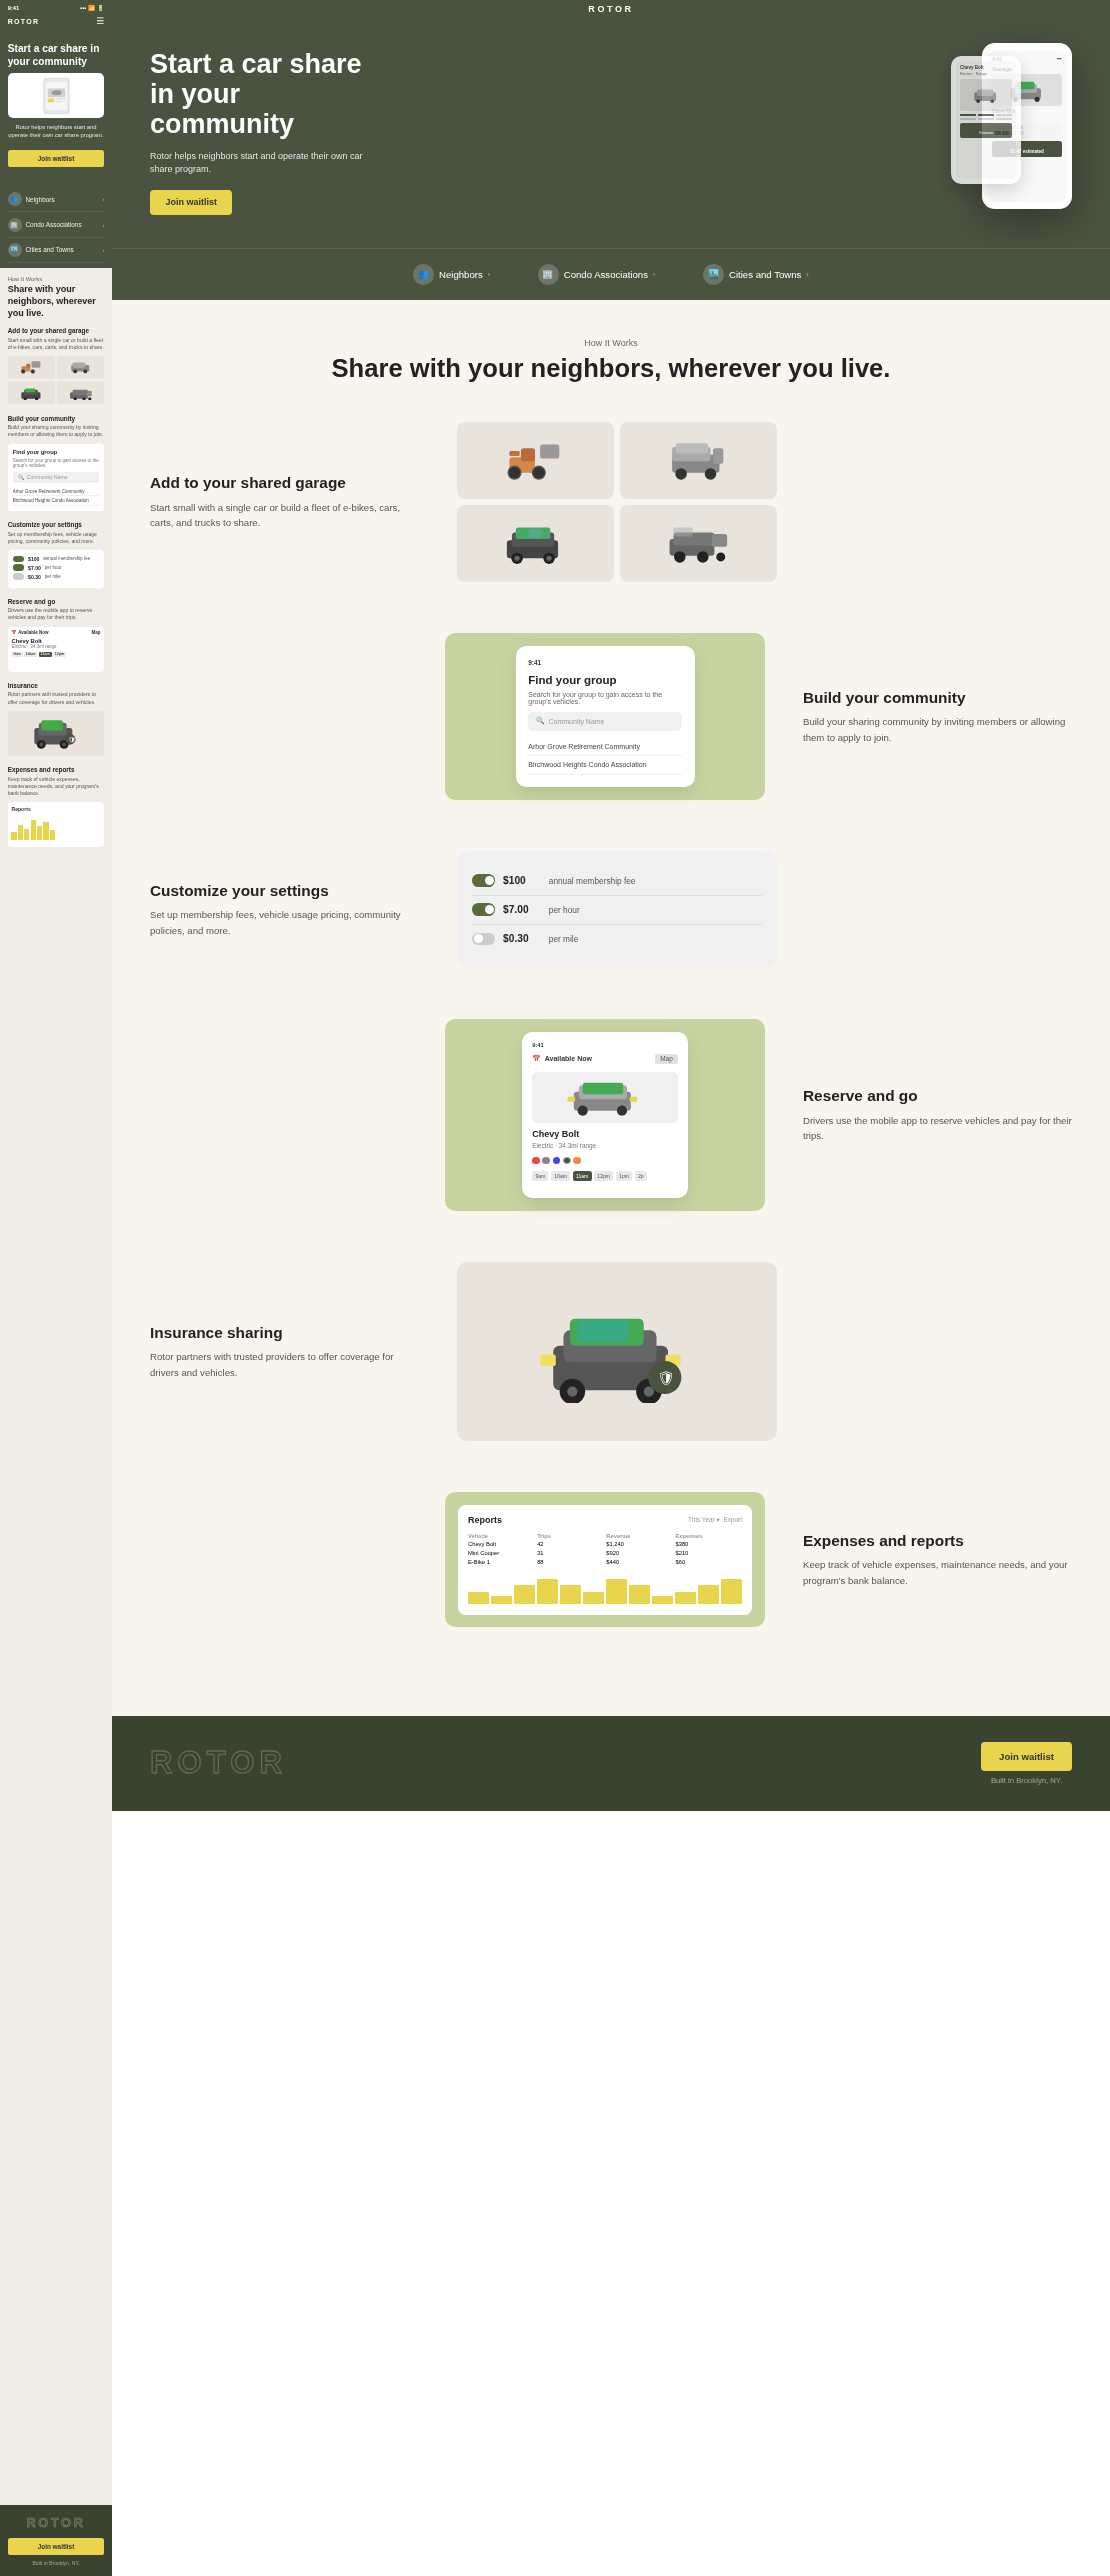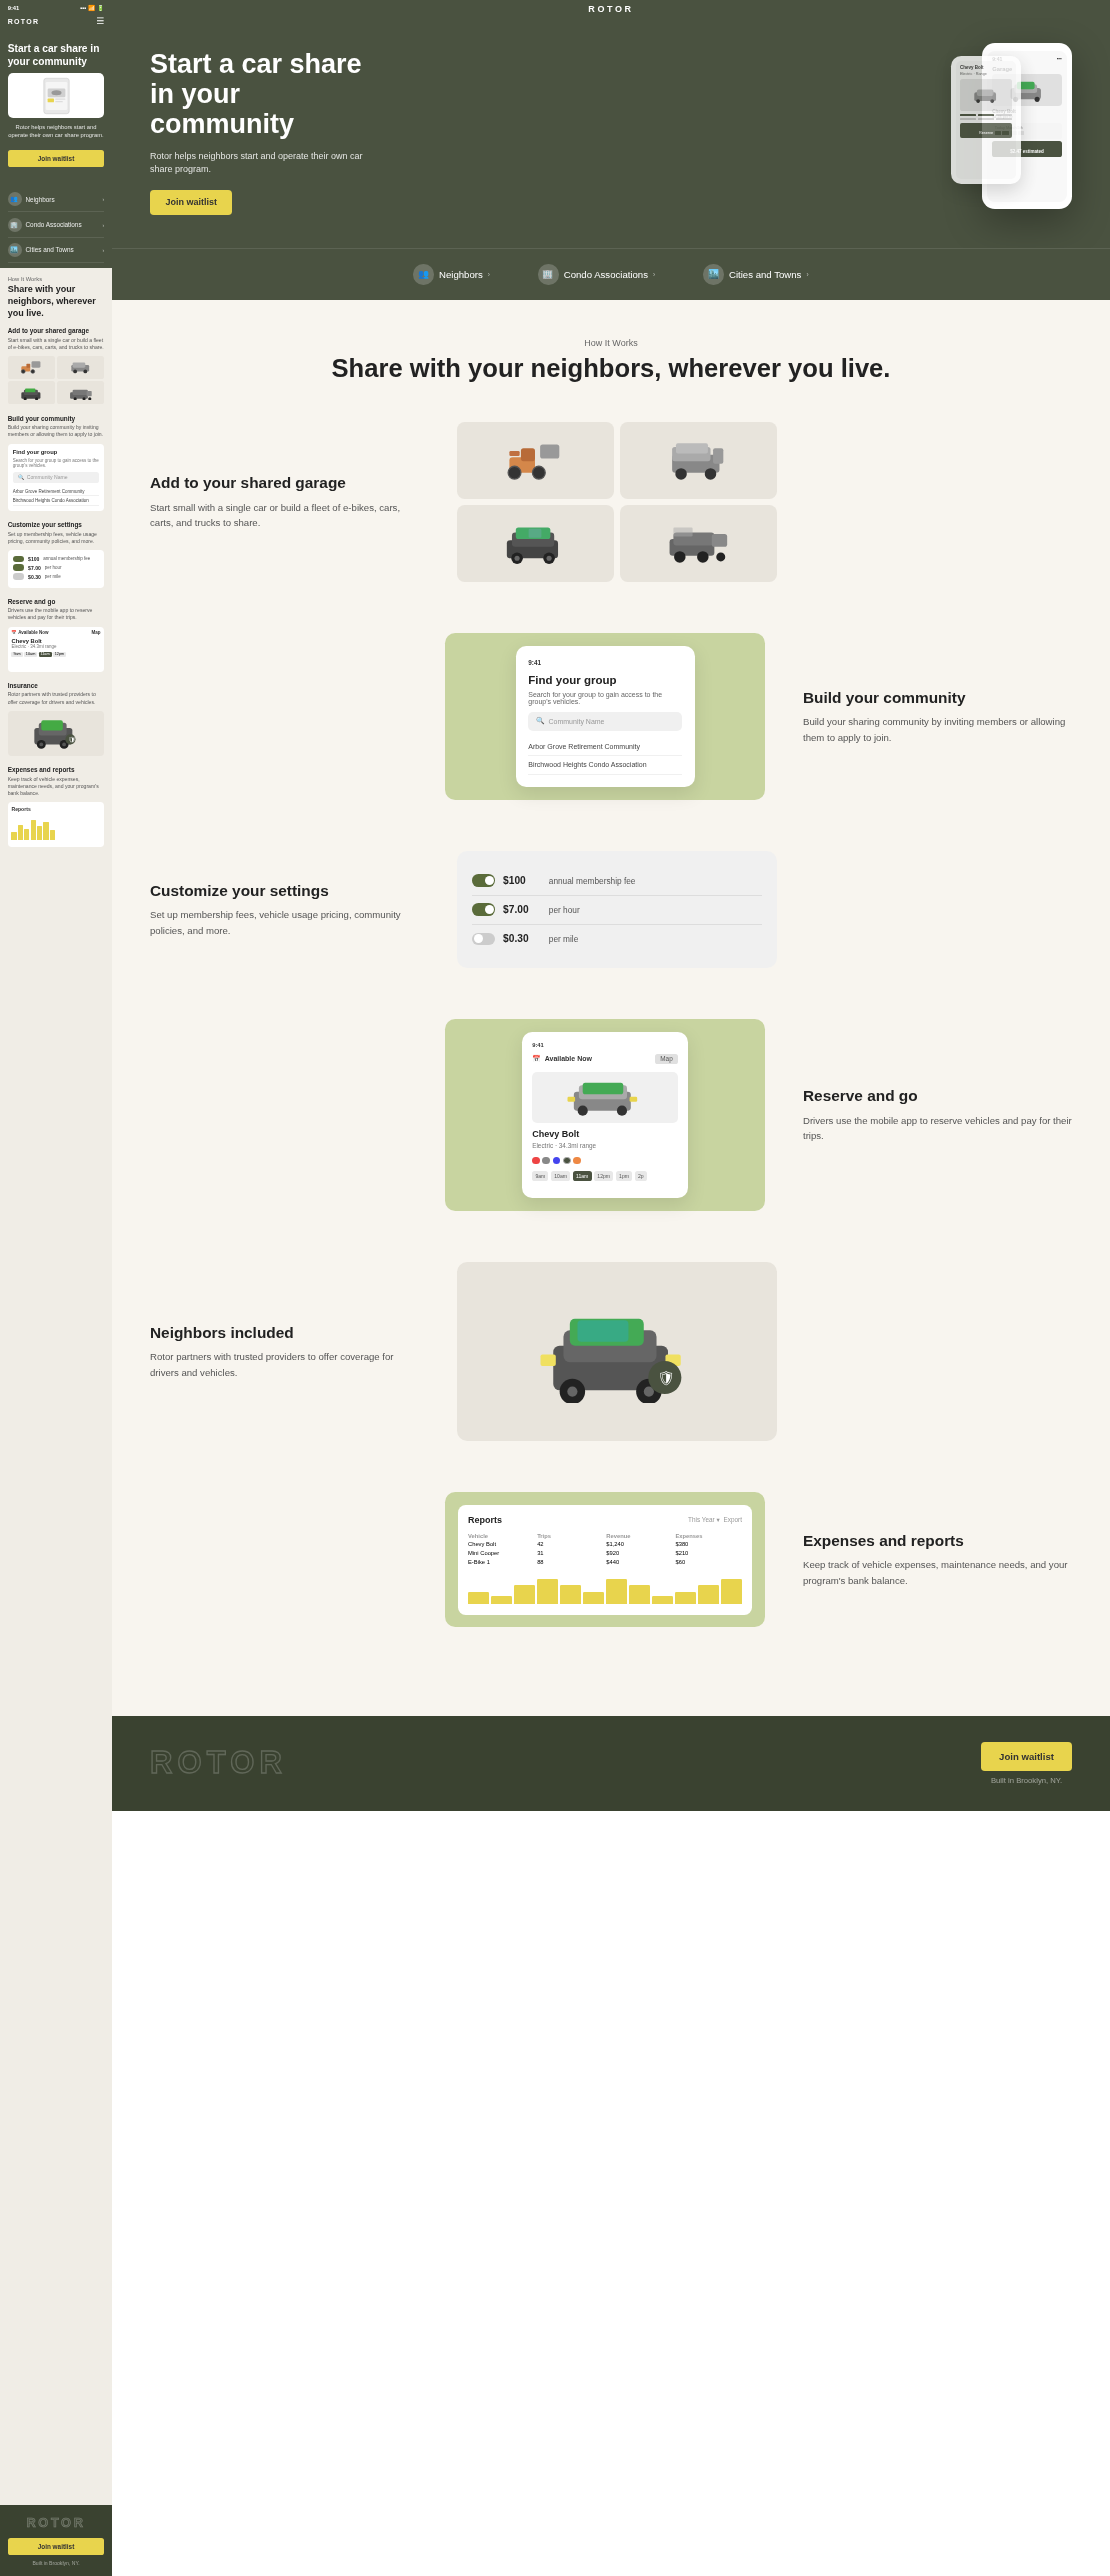--- a/index.html
+++ b/index.html
@@ -1272,21 +1272,21 @@
               <div class="time-slot">1pm</div>
               <div class="time-slot">2p</div>
             </div>
           </div>
         </div>
       </div>
     </div>
 
     <div class="feature-block">
       <div class="feature-text">
-        <h3 class="feature-title">Neighbors included</h3>
+        <h3 class="feature-title">Insurance sharing</h3>
         <p class="feature-desc">Rotor partners with trusted providers to offer coverage for drivers and vehicles.</p>
       </div>
       <div class="feature-visual">
         <div class="insurance-visual">
           <svg width="154" height="102" viewBox="0 0 240 160">
             <rect x="20" y="70" width="180" height="70" rx="10" fill="#555"></rect>
             <rect x="36" y="46" width="146" height="50" rx="10" fill="#666"></rect>
             <rect x="46" y="28" width="116" height="42" rx="8" fill="#4a5"></rect>
             <rect x="58" y="30" width="80" height="34" rx="6" fill="#3a9" opacity="0.7"></rect>
             <circle cx="50" cy="142" r="20" fill="#222"></circle>

